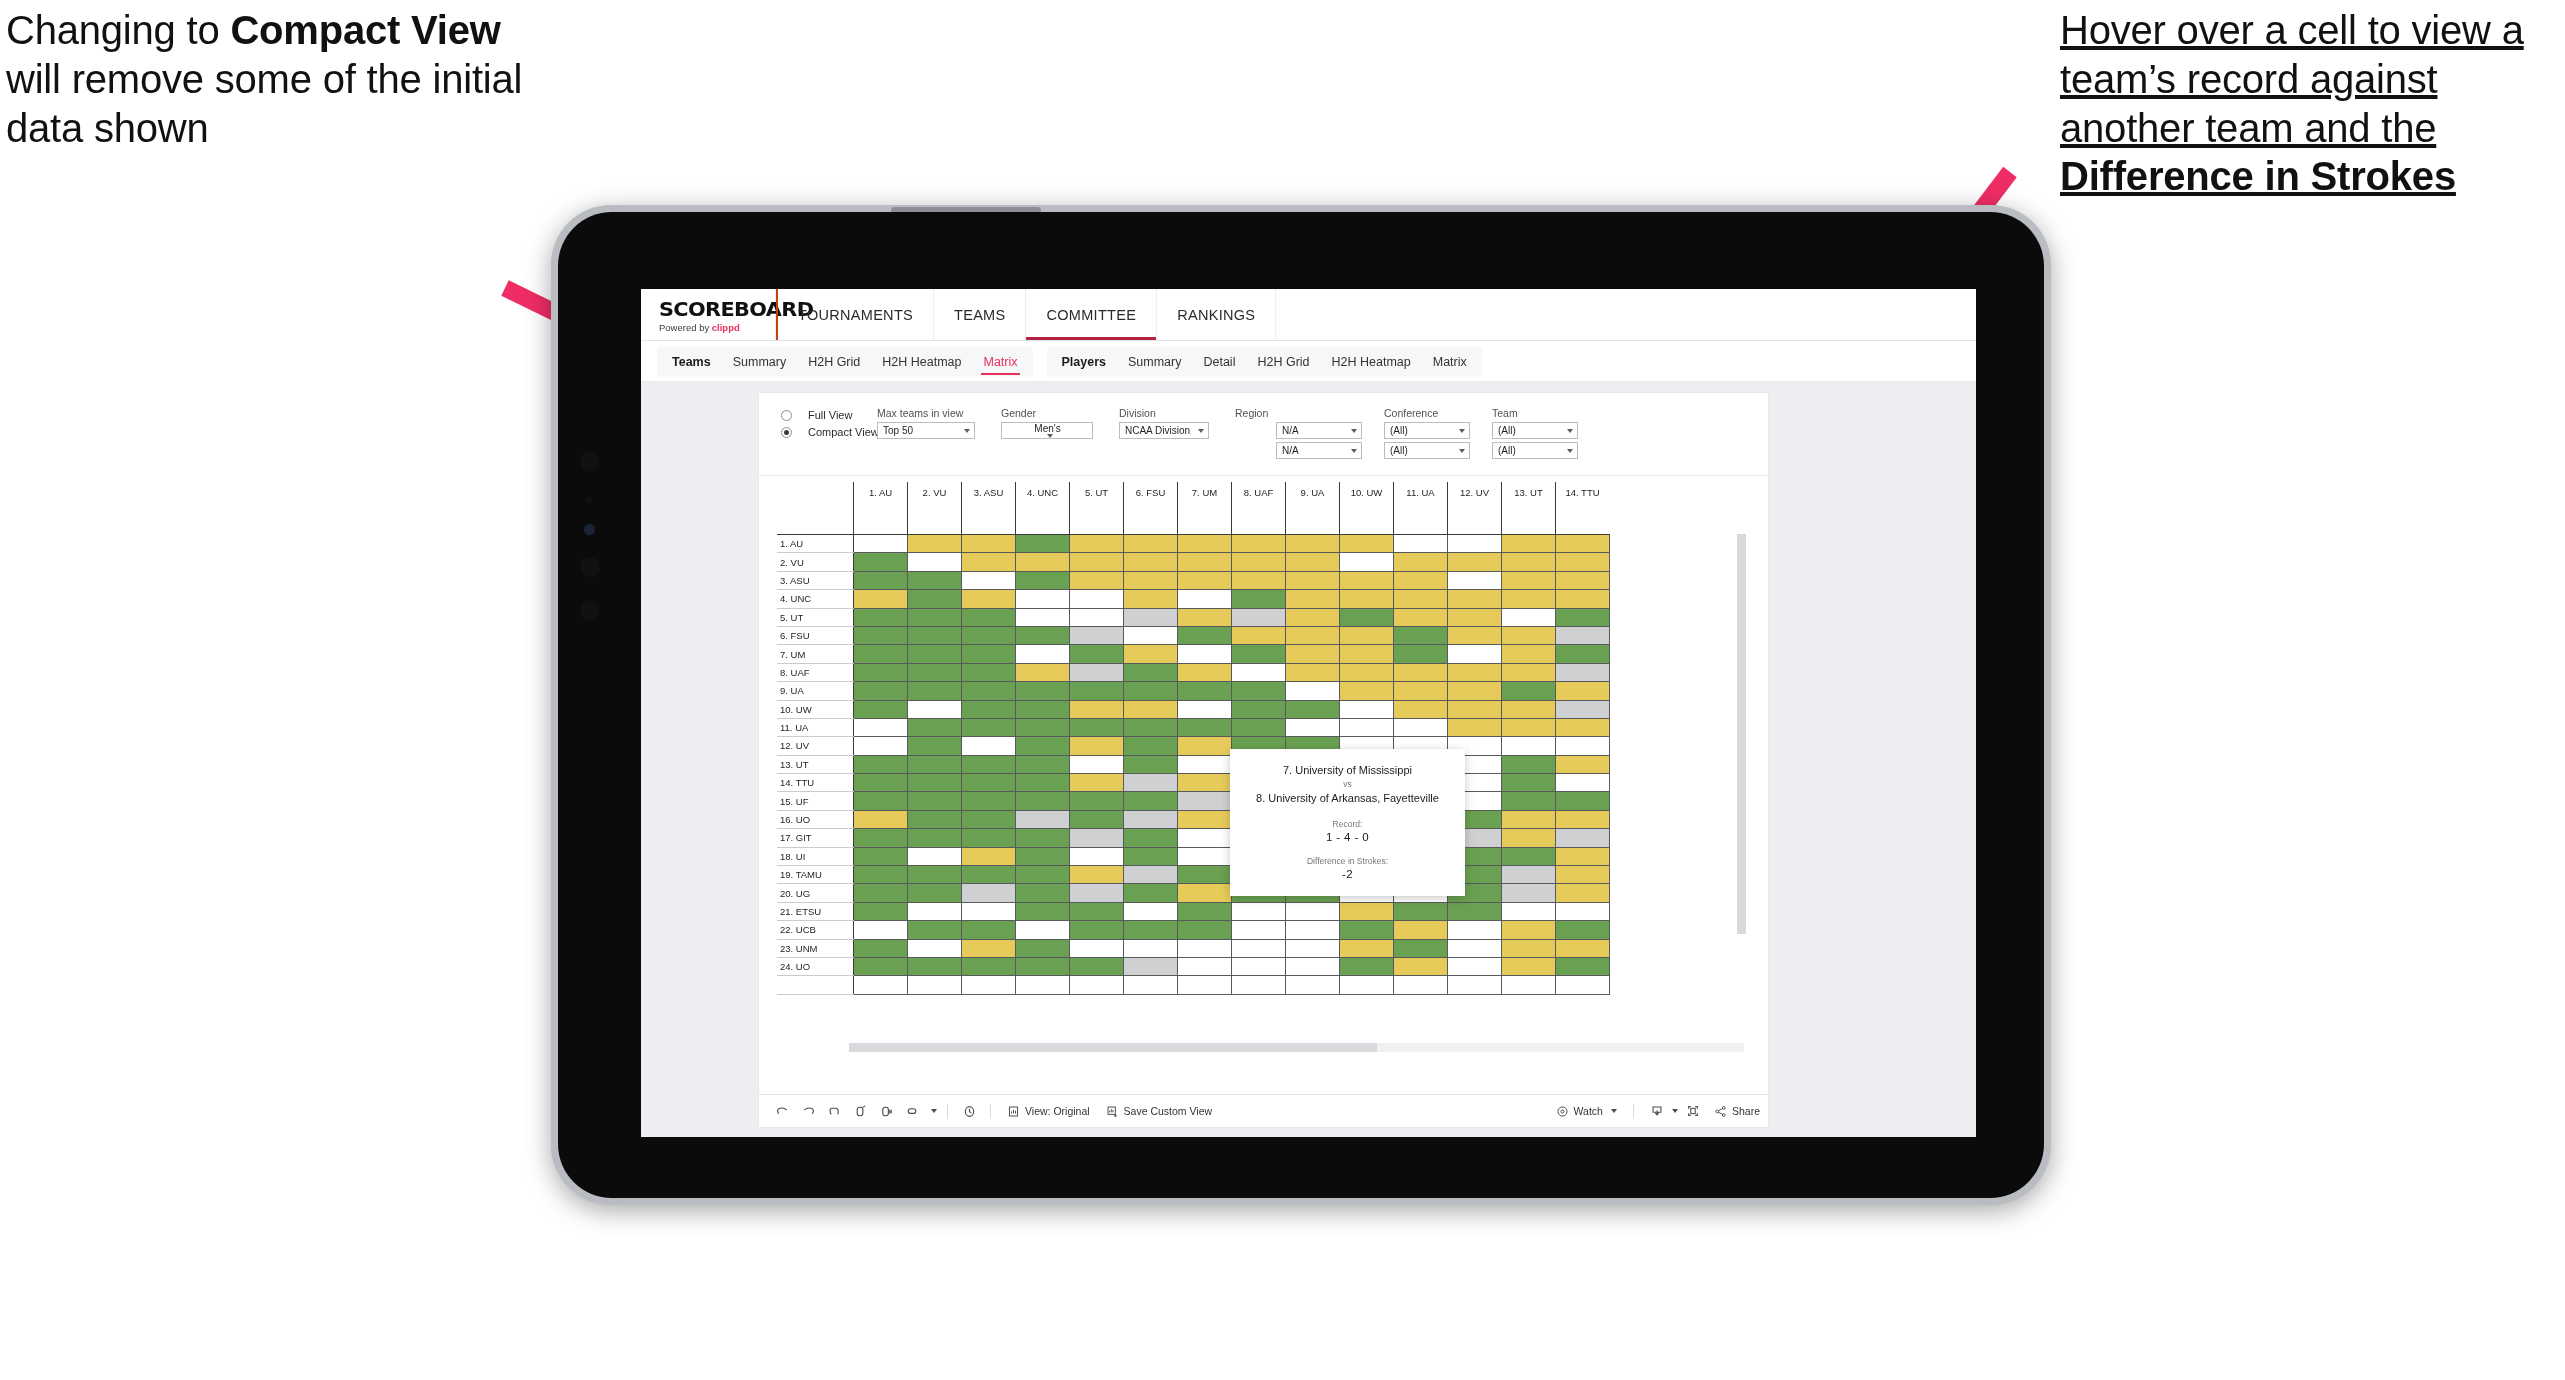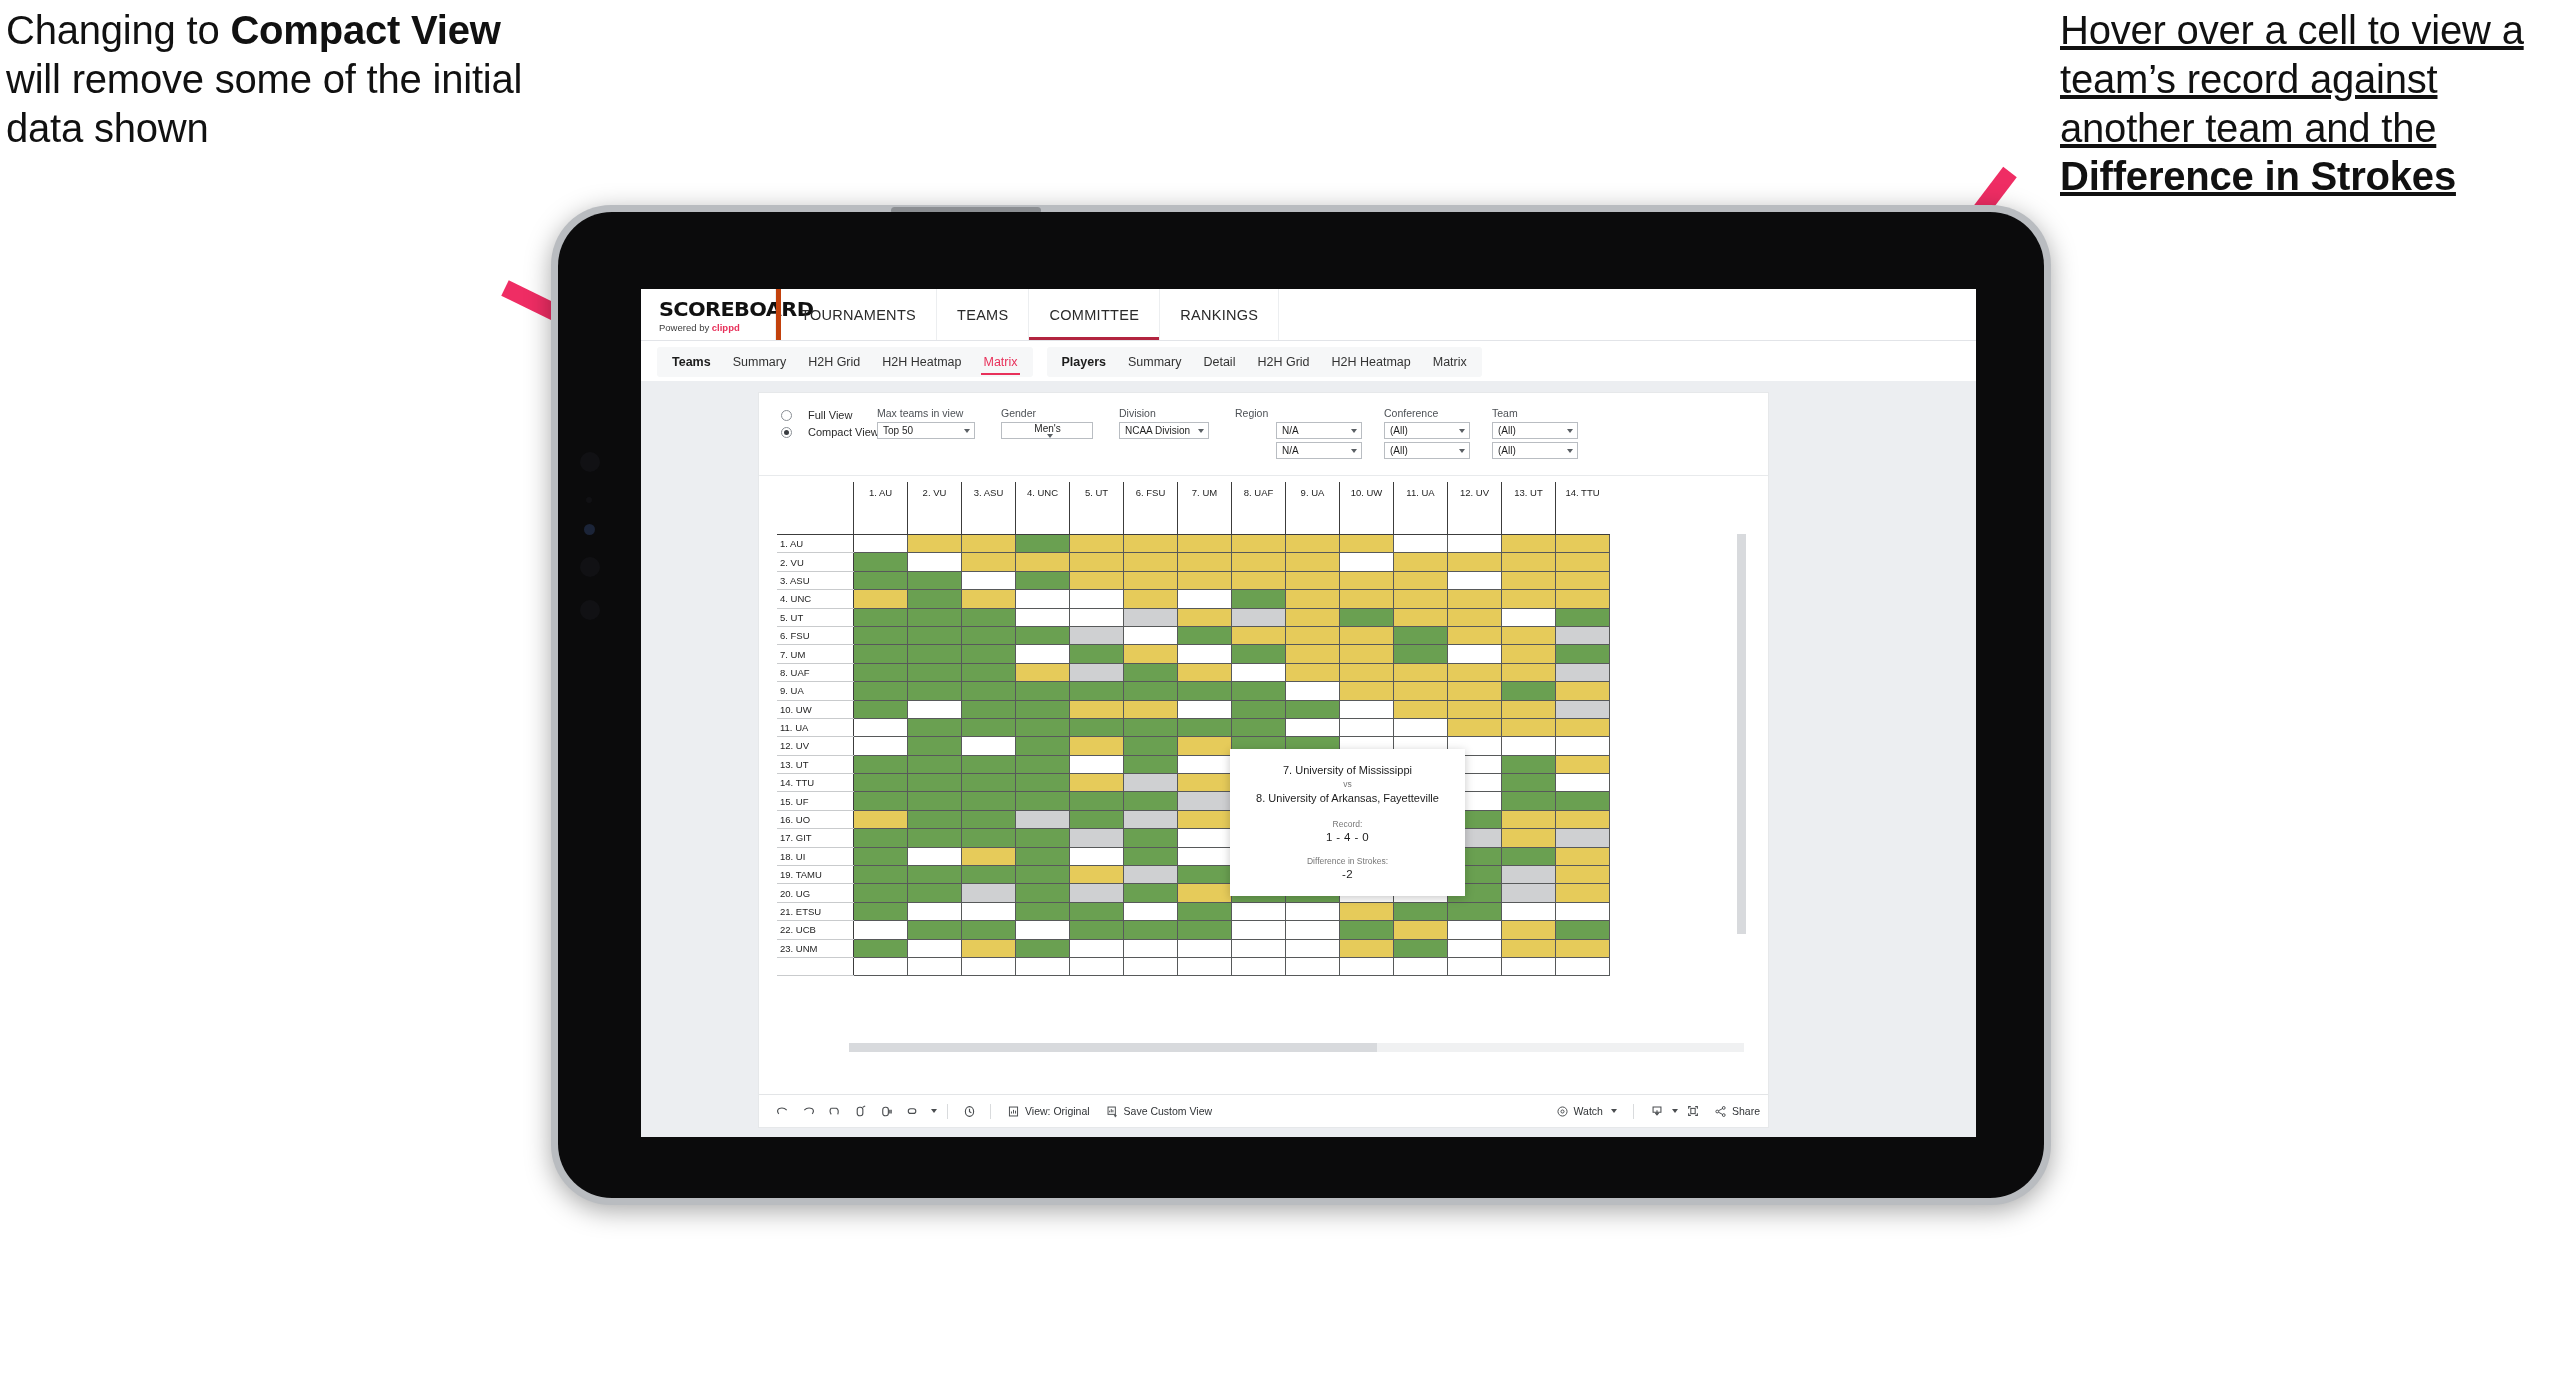--- a/index.html
+++ b/index.html
@@ -42,21 +42,21 @@
   .logo-block{width:135px;display:flex;flex-direction:column;justify-content:center;
               padding-left:18px;border-right:1px solid #eceef0;box-sizing:border-box;}
   .logo-word{font-size:20px;font-weight:700;letter-spacing:-0.6px;color:#111;
              font-family:"DejaVu Sans", sans-serif;transform:scaleX(1.04);transform-origin:left;}
   .logo-sub{font-size:9.5px;color:#3b3b3b;margin-top:1px;}
   .logo-sub em{font-style:normal;color:#e8305a;font-weight:700;}
   .topnav-items{display:flex;align-items:stretch;}
   .topnav-item{display:flex;align-items:center;padding:0 20px;font-size:14.5px;
                color:#2a2a2a;letter-spacing:.3px;border-right:1px solid #eceef0;
                position:relative;cursor:pointer;white-space:nowrap;}
-  .topnav-item:first-child{border-left:5px solid #c2410c;}
+  .topnav-item:first-child{border-left:2px solid #c2410c;}
   .topnav-item.active::after{content:"";position:absolute;left:0;right:0;bottom:0;
                height:3px;background:#b2243f;}
 
   
   #subnav{height:41px;background:#ffffff;display:flex;align-items:center;gap:0;
           padding-left:16px;border-bottom:1px solid #dfe2e6;}
   .subgroup{display:flex;align-items:center;background:#f6f7f8;height:30px;
             border-radius:3px;padding:0 4px;}
   .subgroup + .subgroup{margin-left:14px;}
   .sub-item{font-size:12.5px;color:#333;padding:0 11px;line-height:30px;position:relative;cursor:pointer;white-space:nowrap;}
@@ -680,20 +680,37 @@
                     <td class="cell c-w"></td>
                     <td class="cell c-w"></td>
                     <td class="cell c-w"></td>
                     <td class="cell c-y"></td>
                     <td class="cell c-g"></td>
                     <td class="cell c-w"></td>
                     <td class="cell c-y"></td>
                     <td class="cell c-y"></td>
                   </tr>
                   <tr>
+                    <td class="rowh">24. UO</td>
+                    <td class="cell c-g"></td>
+                    <td class="cell c-g"></td>
+                    <td class="cell c-g"></td>
+                    <td class="cell c-g"></td>
+                    <td class="cell c-g"></td>
+                    <td class="cell c-a"></td>
+                    <td class="cell c-w"></td>
+                    <td class="cell c-w"></td>
+                    <td class="cell c-w"></td>
+                    <td class="cell c-g"></td>
+                    <td class="cell c-y"></td>
+                    <td class="cell c-w"></td>
+                    <td class="cell c-y"></td>
+                    <td class="cell c-g"></td>
+                  </tr>
+                  <tr>
                     <td class="rowh"></td>
                     <td class="cell c-blank"></td>
                     <td class="cell c-blank"></td>
                     <td class="cell c-blank"></td>
                     <td class="cell c-blank"></td>
                     <td class="cell c-blank"></td>
                     <td class="cell c-blank"></td>
                     <td class="cell c-blank"></td>
                     <td class="cell c-blank"></td>
                     <td class="cell c-blank"></td>

